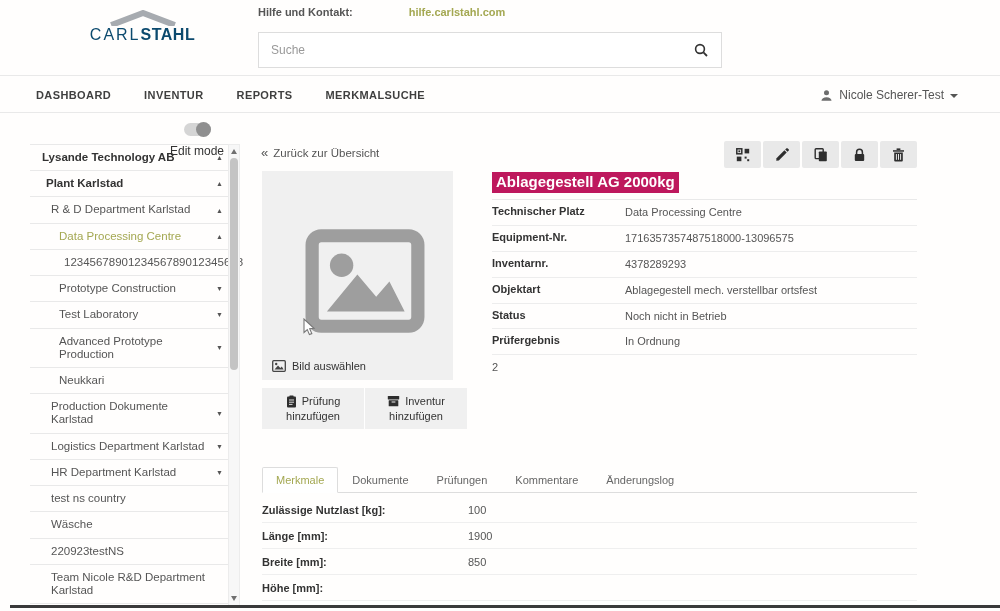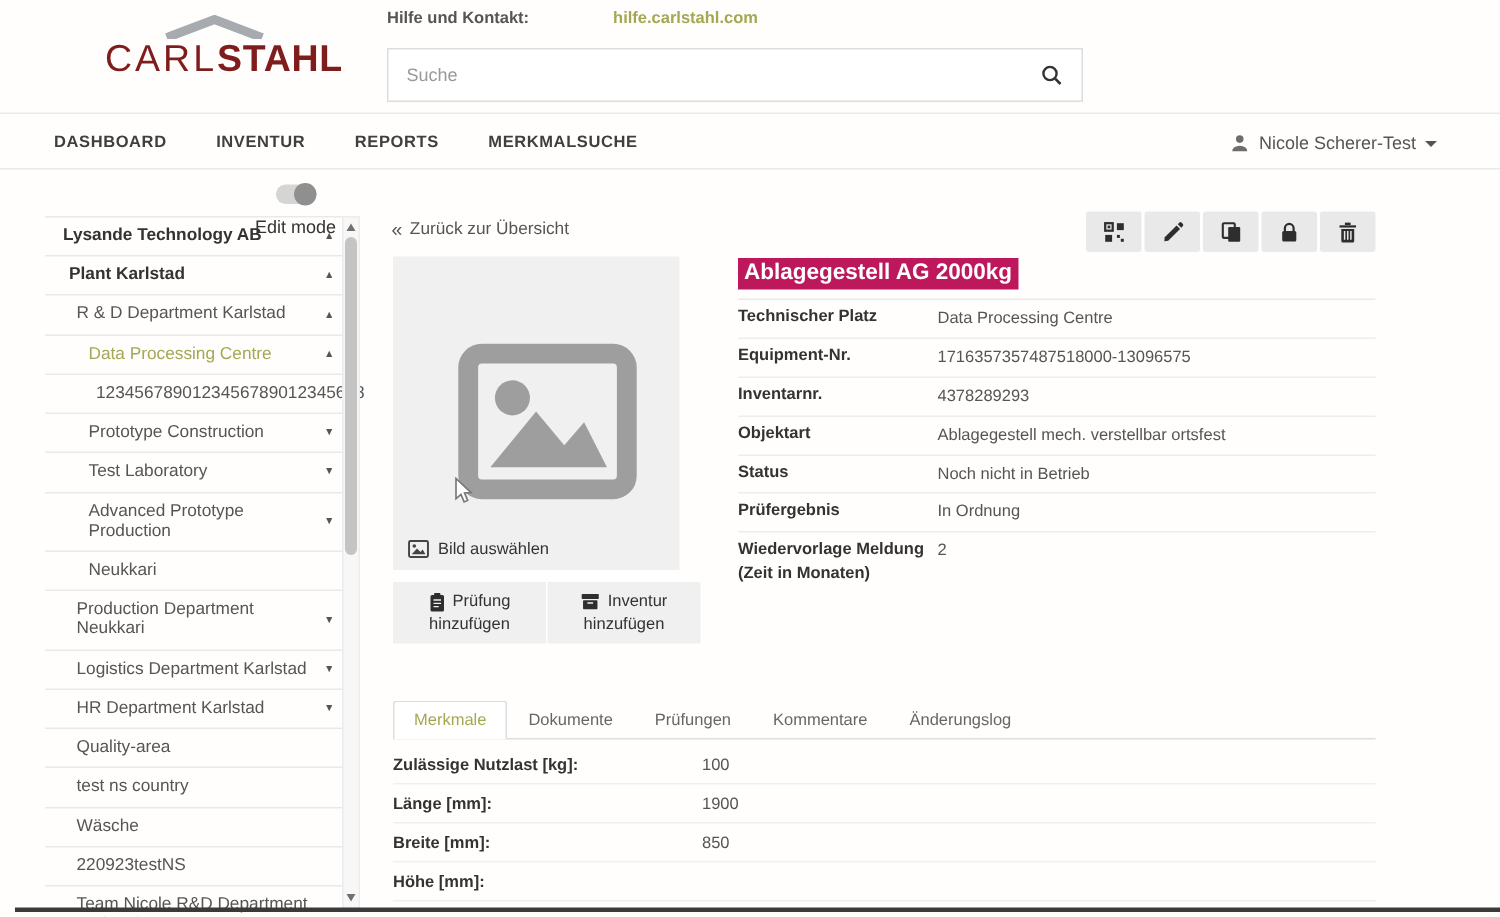--- a/index.html
+++ b/index.html
@@ -4,21 +4,21 @@
 <style>
   * { box-sizing: border-box; margin: 0; padding: 0; }
   html,body { width:1000px; height:611px; }
   body { font-family:"Liberation Sans", sans-serif; background:#fff; color:#333; }
   .screen { position:relative; width:1000px; height:611px; background:#fffefd; overflow:hidden; }
 
   
   .header { position:absolute; left:0; top:0; width:1000px; height:76px; background:#fffefd; border-bottom:1px solid #e9e9e9; }
   .logo { position:absolute; left:70px; top:10px; width:145px; text-align:center; cursor:pointer; }
   .logo-roof { display:block; margin:0 auto 1px auto; }
-  .logo-text { font-size:25px; line-height:1; color:#7f1d1d; white-space:nowrap; }
+  .logo-text { font-size:16px; line-height:1; color:#0c4a6e; white-space:nowrap; }
   .logo-carl { font-weight:400; letter-spacing:2px; }
   .logo-stahl { font-weight:800; letter-spacing:0.5px; }
   .help { position:absolute; left:258px; top:6px; font-size:11px; }
   .help-label { font-weight:700; color:#555; }
   .help-link { font-weight:700; color:#a4a852; margin-left:8px; text-decoration:none; cursor:pointer;padding-left:48px; }
   .search-box { position:absolute; left:258px; top:32px; width:464px; height:36px; border:1px solid #ddd; background:#fff; display:flex; align-items:center; }
   .search-input { flex:1; border:none; outline:none; font-size:12px; padding:0 12px; color:#333; background:transparent; font-family:inherit; }
   .search-input::placeholder { color:#999; }
   .search-btn { width:40px; height:100%; background:transparent; border:none; display:flex; align-items:center; justify-content:center; cursor:pointer; }
 
@@ -181,38 +181,34 @@
         <span class="tlabel">Advanced Prototype Production</span>
         <span class="tarrow">▼</span>
       </div>
 
       <div class="trow lvl-3">
         <span class="tlabel">Neukkari</span>
         <span class="tarrow"></span>
       </div>
 
       <div class="trow lvl-2">
-        <span class="tlabel">Production Department Neukkari</span>
+        <span class="tlabel">Production Dokumente Karlstad</span>
         <span class="tarrow">▼</span>
       </div>
 
       <div class="trow lvl-2">
         <span class="tlabel">Logistics Department Karlstad</span>
         <span class="tarrow">▼</span>
       </div>
 
       <div class="trow lvl-2">
         <span class="tlabel">HR Department Karlstad</span>
         <span class="tarrow">▼</span>
       </div>
 
-      <div class="trow lvl-2">
-        <span class="tlabel">Quality-area</span>
-        <span class="tarrow"></span>
-      </div>
 
       <div class="trow lvl-2">
         <span class="tlabel">test ns country</span>
         <span class="tarrow"></span>
       </div>
 
       <div class="trow lvl-2">
         <span class="tlabel">Wäsche</span>
         <span class="tarrow"></span>
       </div>
@@ -355,21 +351,20 @@
           <span class="dvalue">Noch nicht in Betrieb</span>
         </div>
 
         <div class="drow">
           <span class="dlabel">Prüfergebnis</span>
           <span class="dvalue">In Ordnung</span>
         </div>
 
 
         <div class="drow">
-          <span class="dlabel">Wiedervorlage Meldung (Zeit in Monaten)</span>
           <span class="dvalue">2</span>
         </div>
       </div>
   </div>
 
   <div class="tabs">
 
       <div class="tab active">Merkmale</div>
 
       <div class="tab">Dokumente</div>

